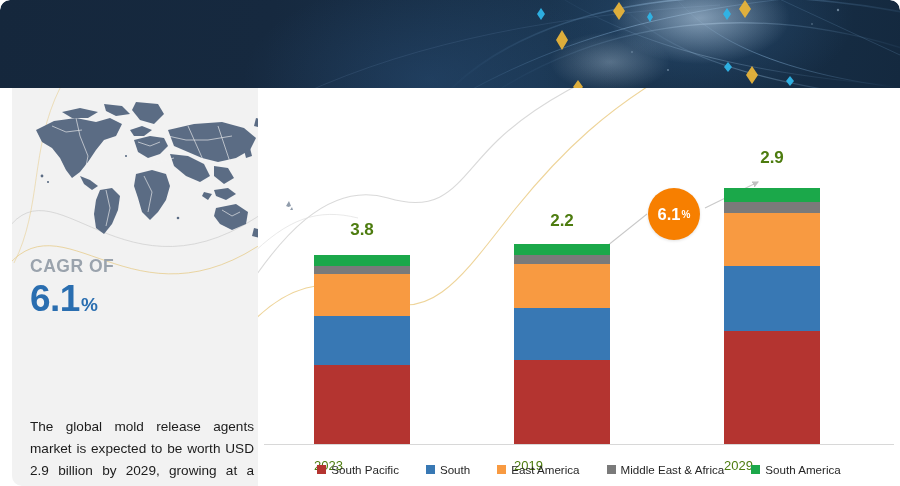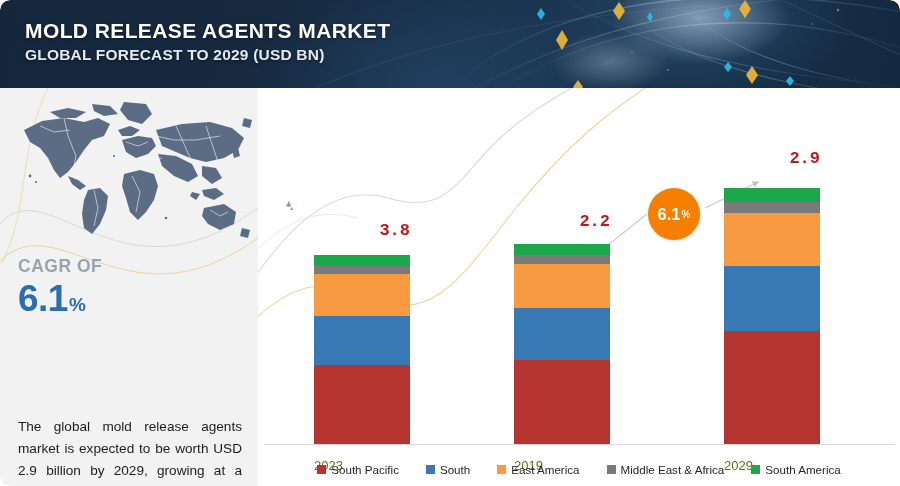--- a/index.html
+++ b/index.html
@@ -33,21 +33,21 @@
     text-shadow:0 1px 3px rgba(0,0,0,.45);
   }
   .title-sub{
     color:#e4e9ee;font-size:15.5px;font-weight:bold;letter-spacing:.2px;
     line-height:20px;margin-top:2px;white-space:nowrap;
     text-shadow:0 1px 3px rgba(0,0,0,.45);
   }
 
   
   .left-panel{
-    position:absolute;left:0;top:88px;width:258px;height:398px;
+    position:absolute;left:12px;top:88px;width:258px;height:398px;
     background:#f2f2f2;border-radius:0 0 0 10px;overflow:hidden;
   }
   .map-wrap{position:absolute;left:6px;top:8px;width:250px;height:150px;}
   .map-wrap svg{width:250px;height:150px;display:block;}
   .panel-curves{position:absolute;left:0;top:0;width:258px;height:398px;}
 
   .cagr-block{position:absolute;left:18px;top:168px;z-index:4;}
   .cagr-of{
     color:#9aa3ad;font-size:17.5px;font-weight:bold;letter-spacing:.5px;
     line-height:20px;
@@ -75,23 +75,23 @@
   .plot{position:absolute;left:0;top:0;width:642px;height:398px;}
   .axis-line{
     position:absolute;left:6px;top:356px;width:630px;height:1px;
     background:#d8d8d8;
   }
 
   .bar-group{position:absolute;bottom:42px;width:96px;}
   .bar{position:absolute;bottom:0;left:0;width:96px;}
   .seg{width:96px;display:block;}
   .bar-total{
-    position:absolute;left:0;width:96px;text-align:right;
-    font-size:17px;font-weight:bold;color:#b91c1c;
-    font-family:Liberation Mono, monospace;
+    position:absolute;left:0;width:96px;text-align:center;
+    font-size:17px;font-weight:bold;color:#4d7c0f;
+    font-family:Liberation Sans, sans-serif;
   }
   .cat-label{
     position:absolute;left:0;width:96px;text-align:left;top:100%;
     margin-top:14px;font-size:13px;color:#4d7c0f;
   }
 
   .badge{
     position:absolute;left:648px;top:188px;width:52px;height:52px;
     border-radius:50%;background:#f77f00;
     display:flex;align-items:center;justify-content:center;
@@ -157,24 +157,20 @@
         <polygon points="578,80 583,87 578,92 573,87"></polygon>
       </g>
       <g fill="#bcd6ea" opacity=".5">
         <circle cx="838" cy="10" r="1.2"></circle>
         <circle cx="812" cy="24" r=".8"></circle>
         <circle cx="632" cy="52" r=".8"></circle>
         <circle cx="668" cy="70" r=".9"></circle>
       </g>
     </svg>
 
-    <div class="header-text">
-      <div class="title-main">MOLD RELEASE AGENTS MARKET</div>
-      <div class="title-sub">GLOBAL FORECAST TO 2029 (USD BN)</div>
-    </div>
   </div>
 
   <div class="left-panel">
 
     <svg class="panel-curves" viewBox="0 0 258 398" preserveAspectRatio="none">
       <path d="M-10,150 C40,60 110,230 258,120" stroke="#cfcfcf" stroke-opacity=".75" stroke-width="1" fill="none"></path>
       <path d="M-10,185 C50,100 120,250 258,150" stroke="#e8cf93" stroke-opacity=".85" stroke-width="1" fill="none"></path>
       <path d="M48,0 C18,60 30,120 2,175" stroke="#e8cf93" stroke-opacity=".6" stroke-width="1" fill="none"></path>
     </svg>
 

